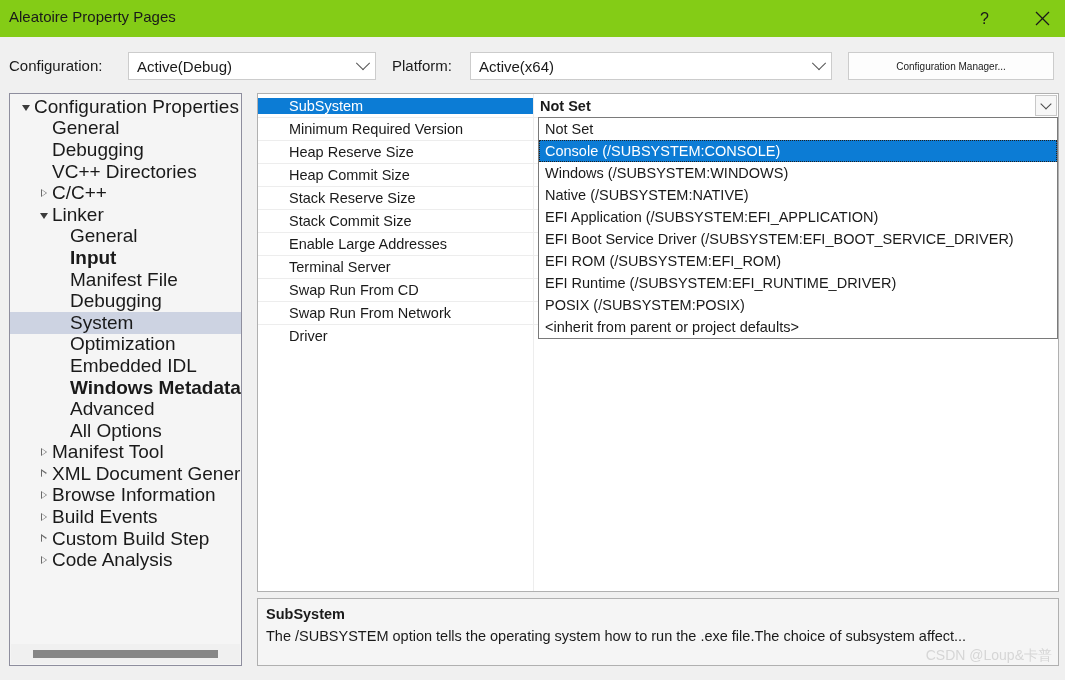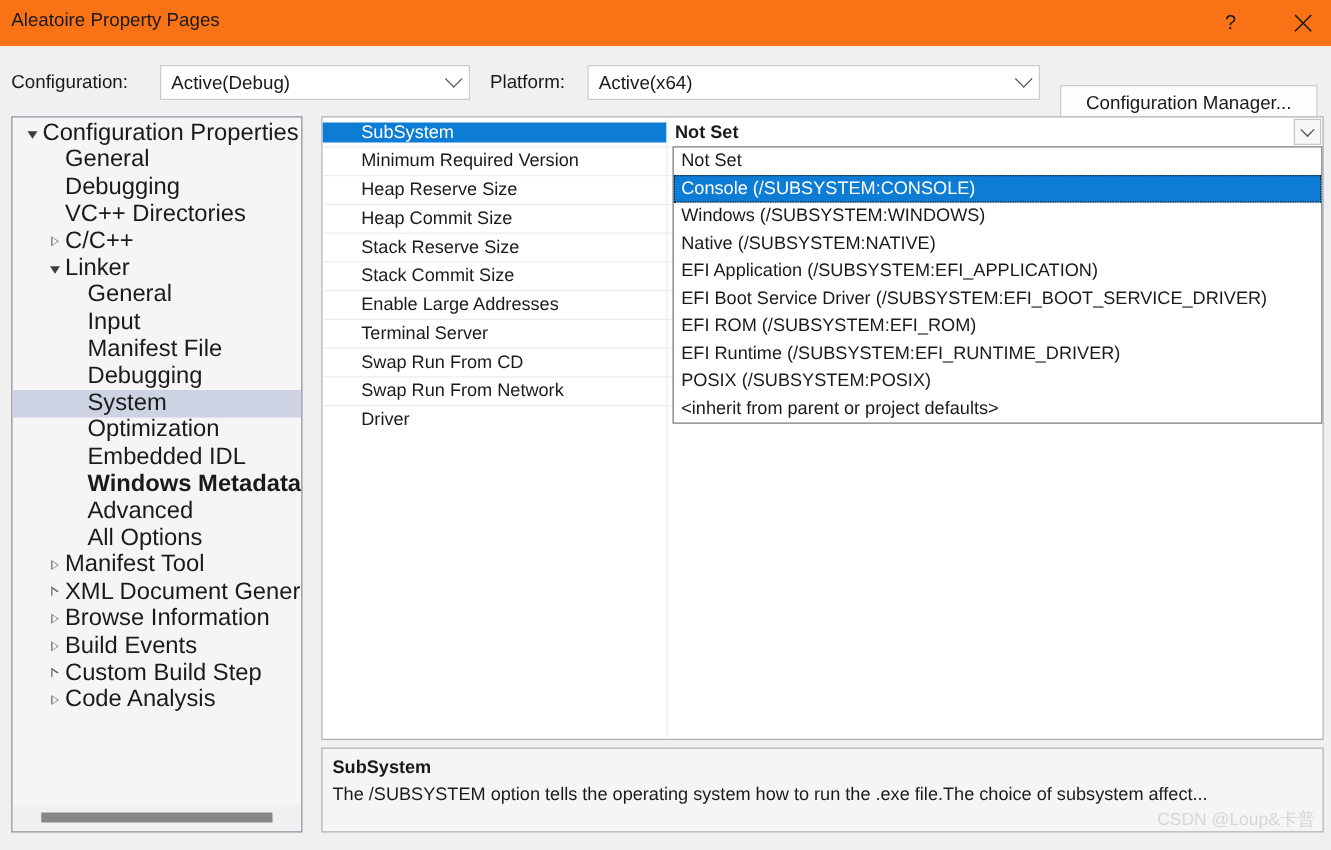--- a/index.html
+++ b/index.html
@@ -16,21 +16,21 @@
     overflow: hidden;
     position: relative;
   }
 
   
   .titlebar {
     position: absolute;
     left: 0; top: 0;
     width: 1065px;
     height: 37px;
-    background: #f97316;
+    background: #84cc16;
   }
   .titlebar-text {
     position: absolute;
     left: 9px; top: 8px;
     font-size: 15px;
     color: #1a1a1a;
     white-space: nowrap;
   }
   .tb-btn {
     position: absolute;
@@ -99,23 +99,22 @@
   .btn-cfgmgr {
     position: absolute;
     left: 848px; top: 52px;
     width: 206px; height: 28px;
     background: #fdfdfd;
     border: 1px solid #cccccc;
     box-sizing: border-box;
     display: flex;
     align-items: center;
     justify-content: center;
-    font-size: 15px;
-    color: #1a1a1a;
-    margin-top: 16px;
+    font-size: 10px;
+    color: #1a1a1a;
   }
 
   
   .treepanel {
     position: absolute;
     left: 9px; top: 93px;
     width: 233px; height: 573px;
     background: #f5f5f5;
     border: 1px solid #8e8e9e;
     box-sizing: border-box;
@@ -385,21 +384,21 @@
       <div class="tnode" style="padding-left: 26px;">
         <span class="tnode-arrow">
           <i class="tri-open"></i>
         </span>
         <span class="tnode-label">Linker</span>
       </div>
       <div class="tnode" style="padding-left: 44px;">
         <span class="tnode-arrow"></span>
         <span class="tnode-label">General</span>
       </div>
-      <div class="tnode" style="padding-left: 44px;">
+      <div class="tnode" style="padding-left: 44px; font-weight: bold;">
         <span class="tnode-arrow"></span>
         <span class="tnode-label">Input</span>
       </div>
       <div class="tnode" style="padding-left: 44px;">
         <span class="tnode-arrow"></span>
         <span class="tnode-label">Manifest File</span>
       </div>
       <div class="tnode" style="padding-left: 44px;">
         <span class="tnode-arrow"></span>
         <span class="tnode-label">Debugging</span>

